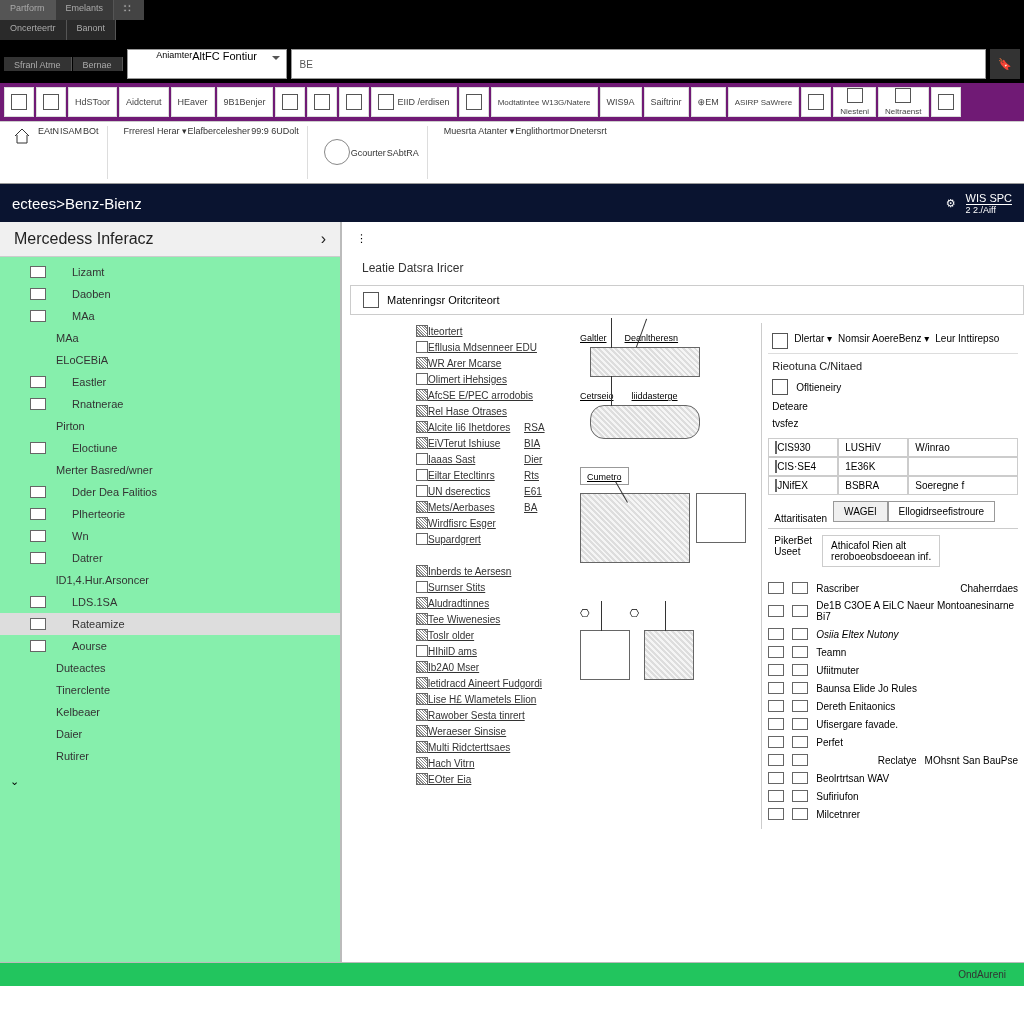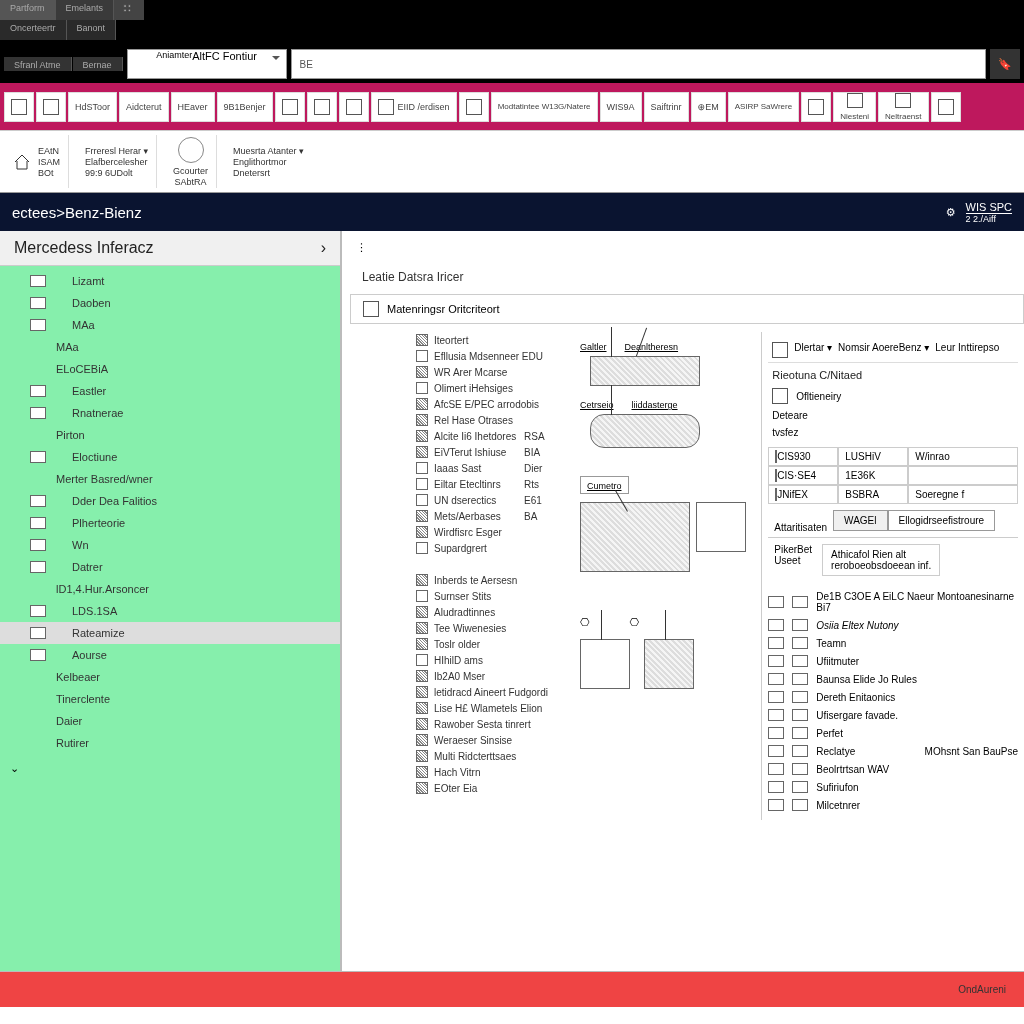--- a/index.html
+++ b/index.html
@@ -8,68 +8,68 @@
 .titlebar { background: #000; height: 45px; display: flex; }
 .titlebar-tab { background: #3a3a3a; color: #aaa; padding: 3px 10px; font-size: 9px; border-right: 1px solid #555; height: 20px; }
 .titlebar-tab.active { background: #555; }
 
 .url-bar { background: #000; height: 38px; display: flex; align-items: center; padding: 0 4px; gap: 4px; }
 .url-dropdown { background: #fff; border: 1px solid #999; height: 30px; width: 160px; display: flex; flex-direction: row; justify-content: center; padding: 0 6px; font-size: 9px; position: relative; }
 .url-dropdown::after { content: ''; position: absolute; right: 6px; top: 6px; border: 4px solid transparent; border-top-color: #555; }
 .url-field { background: #fff; flex: 1; height: 30px; border: 1px solid #999; padding: 0 8px; display: flex; align-items: center; font-size: 10px; color: #555; }
 .url-icon { background: #333; width: 30px; height: 30px; display: flex; align-items: center; justify-content: center; color: #fff; }
 
-.toolbar { background: #be185d; border-bottom: 1px solid #ccc; height: 48px; display: flex; align-items: center; padding: 0 4px; gap: 2px; }
+.toolbar { background: #701a75; border-bottom: 1px solid #ccc; height: 39px; display: flex; align-items: center; padding: 0 4px; gap: 2px; }
 .tool-btn { border: 1px solid #ddd; height: 30px; min-width: 30px; display: flex; align-items: center; justify-content: center; gap: 4px; padding: 0 6px; font-size: 9px; color: #444; background: #fff; }
 .tool-btn.icon-only { width: 30px; padding: 0; }
 .icon-box { width: 16px; height: 16px; border: 1px solid #555; display: inline-block; }
 
 .ribbon { background: #fff; border-bottom: 1px solid #999; height: 62px; display: flex; padding: 4px; gap: 8px; }
 .ribbon-group { display: flex; border-right: 1px solid #ddd; padding: 0 8px; gap: 6px; height: 100%; }
-.ribbon-item { display: flex; flex-direction: column; justify-content: center; font-size: 9px; color: #333; gap: 1px; }
+.ribbon-item { display: flex; flex-direction: row; justify-content: center; font-size: 9px; color: #333; gap: 1px; }
 .ribbon-icon { width: 26px; height: 26px; border: 1px solid #888; border-radius: 50%; margin: 0 auto 2px; }
 
 .brand-bar { background: #0a1430; color: #fff; height: 38px; display: flex; align-items: center; padding: 0 12px; justify-content: space-between; font-size: 15px; }
 .brand-right { display: flex; align-items: center; gap: 10px; font-size: 11px; }
 
 .main { display: flex; height: 740px; }
 .sidebar { width: 342px; border-right: 2px solid #bbb; background: #86efac; overflow-y: auto; }
 .side-header { background: #f0f0f0; padding: 8px 14px; font-size: 16px; color: #222; border-bottom: 1px solid #ccc; display: flex; justify-content: space-between; align-items: center; }
 .side-list { padding: 4px 0; }
 .side-item { display: flex; align-items: center; gap: 26px; padding: 5px 14px 5px 30px; font-size: 11px; color: #333; cursor: pointer; }
 .side-item.selected { background: #ddd; }
 .side-item.indent { padding-left: 56px; }
 .side-icon { width: 16px; height: 12px; border: 1px solid #666; background: #fff; flex-shrink: 0; }
 
 .content { flex: 1; background: #fff; overflow: auto; padding: 8px 0 0 8px; }
 .content-title { font-size: 12px; color: #333; padding: 6px 12px; margin-top: 8px; }
 .content-bar { border: 1px solid #ccc; padding: 6px 12px; display: flex; align-items: center; gap: 8px; margin: 4px 0 8px; font-size: 11px; }
 .content-body { display: flex; gap: 10px; padding-left: 50px; }
 .check-list { width: 170px; }
-.check-row { display: flex; align-items: center; gap: 6px; padding: 2px 16px; font-size: 10px; color: #333; }
+.check-row { display: flex; align-items: center; gap: 0; padding: 2px 16px; font-size: 10px; color: #333; text-decoration: underline; }
 .chk { width: 12px; height: 12px; border: 1px solid #666; flex-shrink: 0; }
 .chk.filled { background: repeating-linear-gradient(45deg, #888, #888 1px, #fff 1px, #fff 2px); }
 .code-col { width: 30px; font-size: 10px; }
 .diagram-col { width: 190px; padding: 10px 0; }
 .diagram-label { font-size: 9px; text-decoration: underline; }
 .diagram-box { border: 1px solid #666; background: repeating-linear-gradient(45deg, #ddd, #ddd 2px, #f5f5f5 2px, #f5f5f5 4px); margin: 4px 0; position: relative; }
 .callout-line { position: absolute; width: 1px; background: #333; }
 
 .right-panel { width: 290px; border-left: 1px solid #ccc; padding: 6px; font-size: 10px; }
 .rp-header { display: flex; gap: 6px; padding: 4px; font-size: 10px; border-bottom: 1px solid #ddd; }
 .rp-section { padding: 6px 4px; }
 .rp-title { font-size: 11px; color: #222; margin-bottom: 4px; }
 .rp-row { display: flex; gap: 8px; padding: 3px 0; align-items: center; }
 .rp-tabs { display: flex; border-bottom: 1px solid #999; margin: 6px 0; }
 .rp-tab { padding: 4px 10px; border: 1px solid #999; border-bottom: none; font-size: 10px; background: #fff; }
 .rp-tab:first-child { background: #f0f0f0; }
 .rp-footer { border-top: 1px solid #ccc; padding: 6px; font-size: 10px; }
 .rp-cell { border: 1px solid #ccc; padding: 3px 6px; }
 
-.footer { background: #ef4444; height: 36px; border-top: 1px solid #bbb; display: flex; align-items: center; justify-content: flex-end; padding: 0 18px; font-size: 10px; color: #333; }
+.footer { background: #22c55e; height: 24px; border-top: 1px solid #bbb; display: flex; align-items: center; justify-content: flex-end; padding: 0 18px; font-size: 10px; color: #333; }
 
 .svg-icon { width: 14px; height: 14px; stroke: #444; fill: none; stroke-width: 1.2; }
 </style>
 </head>
 <body>
 
 <div class="titlebar">
   <div style="display:flex;flex-direction:column;">
     <div style="display:flex;">
       <div class="titlebar-tab active">Partform</div>
@@ -273,24 +273,27 @@
         </div>
         <div class="side-item selected">
           <span class="side-icon"></span>
           <span>Rateamize</span>
         </div>
         <div class="side-item">
           <span class="side-icon"></span>
           <span>Aourse</span>
         </div>
         <div class="side-item indent">
+          <span>Duteactes</span>
+        </div>
+        <div class="side-item indent">
+          <span>Tinerclente</span>
+        </div>
+        <div class="side-item indent">
           <span>Kelbeaer</span>
-        </div>
-        <div class="side-item indent">
-          <span>Tinerclente</span>
         </div>
         <div class="side-item indent">
           <span>Daier</span>
         </div>
         <div class="side-item indent">
           <span>Rutirer</span>
         </div>
       </div>
     <div style="padding:4px 10px;">⌄</div>
   </div>
@@ -512,20 +515,26 @@
           </div>
           <div style="border:1px solid #ccc;padding:4px 8px;">
             <div>Athicafol Rien alt</div>
             <div>reroboeobsdoeean inf.</div>
           </div>
         </div>
         <div id="rp-list" style="padding-top:6px;">
             <div class="rp-row">
               <span class="side-icon"></span>
               <span class="side-icon"></span>
+              <span style="flex: 1 1 0%;">Rascriber</span>
+              <span>Chaherrdaes</span>
+            </div>
+            <div class="rp-row">
+              <span class="side-icon"></span>
+              <span class="side-icon"></span>
               <span style="flex: 1 1 0%;">De1B C3OE A EiLC Naeur Montoanesinarne Bi7</span>
             </div>
             <div class="rp-row">
               <span class="side-icon"></span>
               <span class="side-icon"></span>
               <span style="flex: 1 1 0%; font-style: italic;">Osiia Eltex Nutony</span>
             </div>
             <div class="rp-row">
               <span class="side-icon"></span>
               <span class="side-icon"></span>
@@ -552,21 +561,21 @@
               <span style="flex: 1 1 0%;">Ufisergare favade.</span>
             </div>
             <div class="rp-row">
               <span class="side-icon"></span>
               <span class="side-icon"></span>
               <span style="flex: 1 1 0%;">Perfet</span>
             </div>
             <div class="rp-row">
               <span class="side-icon"></span>
               <span class="side-icon"></span>
-              <span style="flex: 1 1 0%;">Reclatye</span>
+              <span style="flex: 1 1 0%; text-align: right;">Reclatye</span>
               <span>MOhsnt San BauPse</span>
             </div>
             <div class="rp-row">
               <span class="side-icon"></span>
               <span class="side-icon"></span>
               <span style="flex: 1 1 0%;">Beolrtrtsan WAV</span>
             </div>
             <div class="rp-row">
               <span class="side-icon"></span>
               <span class="side-icon"></span>

